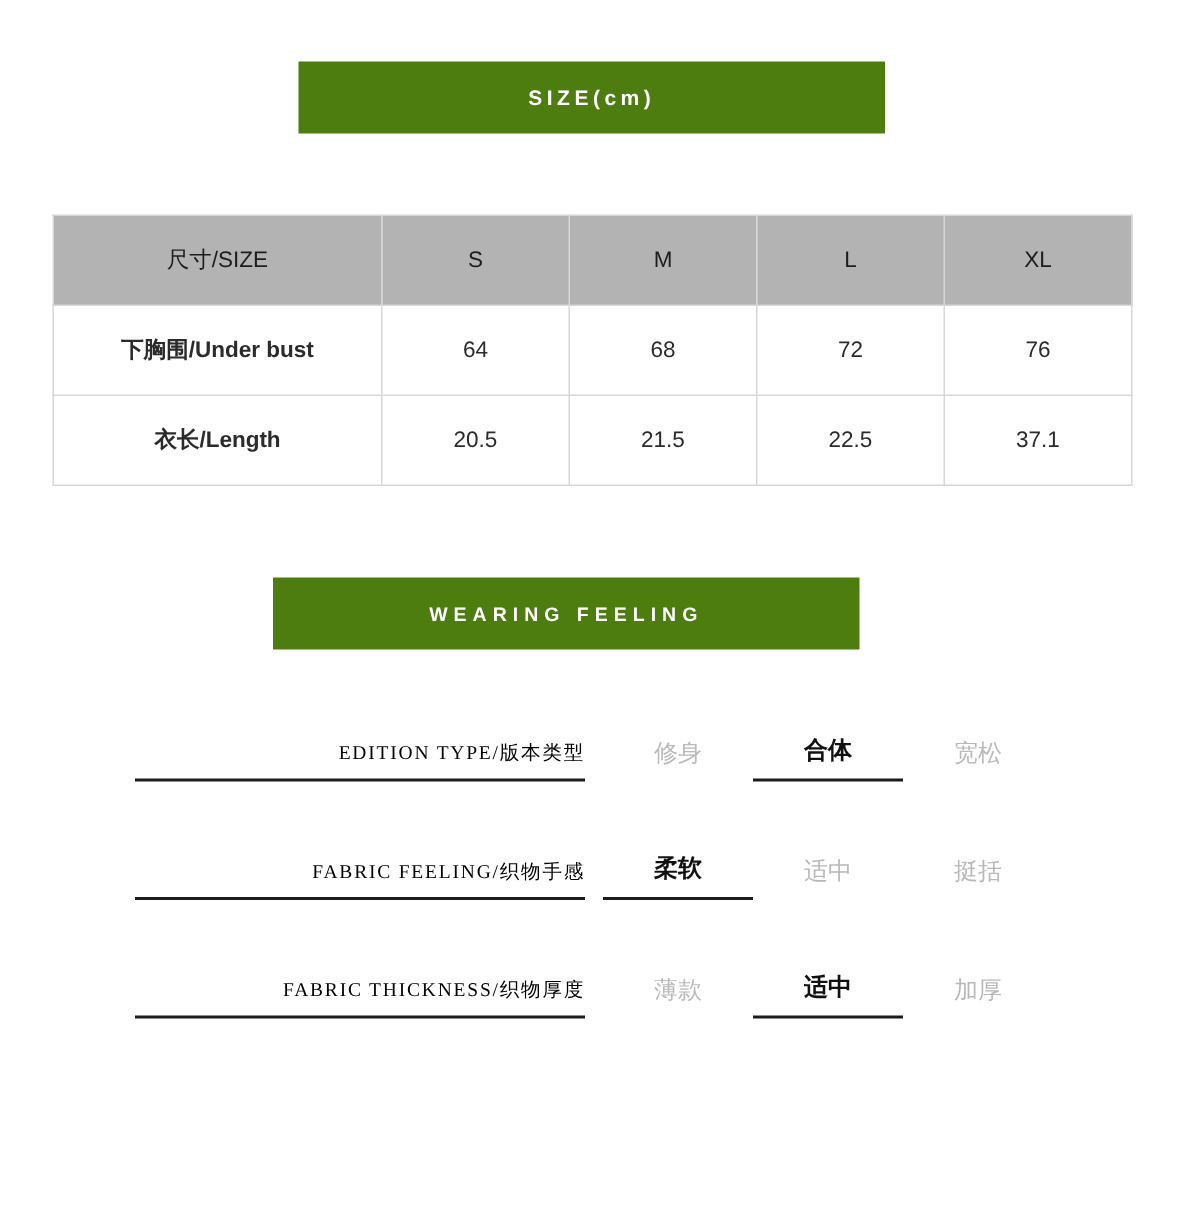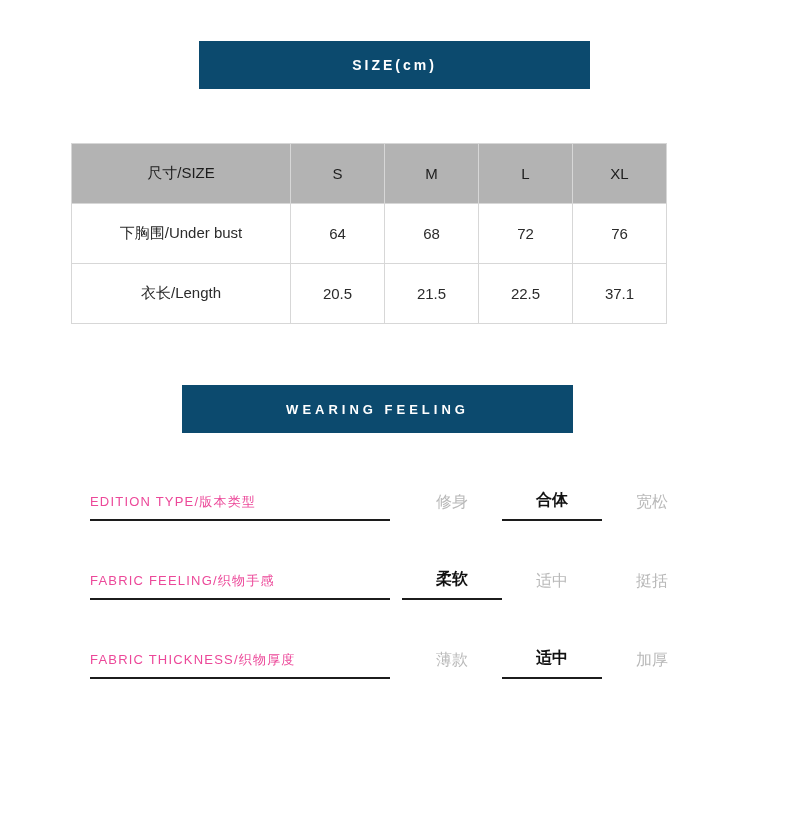--- a/index.html
+++ b/index.html
@@ -12,21 +12,21 @@
     height: 817px;
     font-family: "Liberation Sans", sans-serif;
     color: #222222;
     position: relative;
     overflow: hidden;
   }
 
   
   .banner {
     position: absolute;
-    background: #0c4a6e;
+    background: #4d7c0f;
     color: #ffffff;
     display: flex;
     align-items: center;
     justify-content: center;
     letter-spacing: 3px;
     font-size: 14px;
     font-weight: 600;
   }
   #size-banner {
     left: 199px;
@@ -41,24 +41,23 @@
     height: 48px;
     font-size: 13px;
     letter-spacing: 4px;
   }
 
   
   #size-table {
     position: absolute;
     left: 35px;
     top: 143px;
-    width: 596px;
+    width: 720px;
     border-collapse: collapse;
     table-layout: fixed;
-    margin-left: 36px;
   }
   #size-table td, #size-table th {
     border: 1px solid #d7d7d7;
     height: 57px;
     text-align: center;
     vertical-align: middle;
     font-size: 15px;
     font-weight: normal;
     color: #2b2b2b;
   }
@@ -66,45 +65,47 @@
     background: #b3b3b3;
     color: #1d1d1d;
     font-size: 15px;
   }
   #size-table thead th:first-child,
   #size-table tbody td:first-child {
     width: 216px;
   }
   #size-table tbody td:first-child {
     font-size: 15px;
+    font-weight: bold;
   }
 
   
   #feeling-list {
     position: absolute;
     left: 0;
     top: 460px;
     width: 790px;
   }
   .feel-row {
     position: relative;
     height: 79px;
   }
   .feel-label {
     position: absolute;
     left: 90px;
     width: 300px;
     bottom: 18px;
-    text-align: left;
+    text-align: right;
     font-size: 13px;
     letter-spacing: 1.2px;
-    color: #ec4899;
+    color: #000000;
     padding-bottom: 8px;
     border-bottom: 2px solid #1c1c1c;
     box-sizing: border-box;
+    font-family: Liberation Serif, serif;
   }
   .feel-opt {
     position: absolute;
     bottom: 18px;
     width: 100px;
     text-align: center;
     font-size: 16px;
     color: #b9b9b9;
     padding-bottom: 8px;
     box-sizing: border-box;

